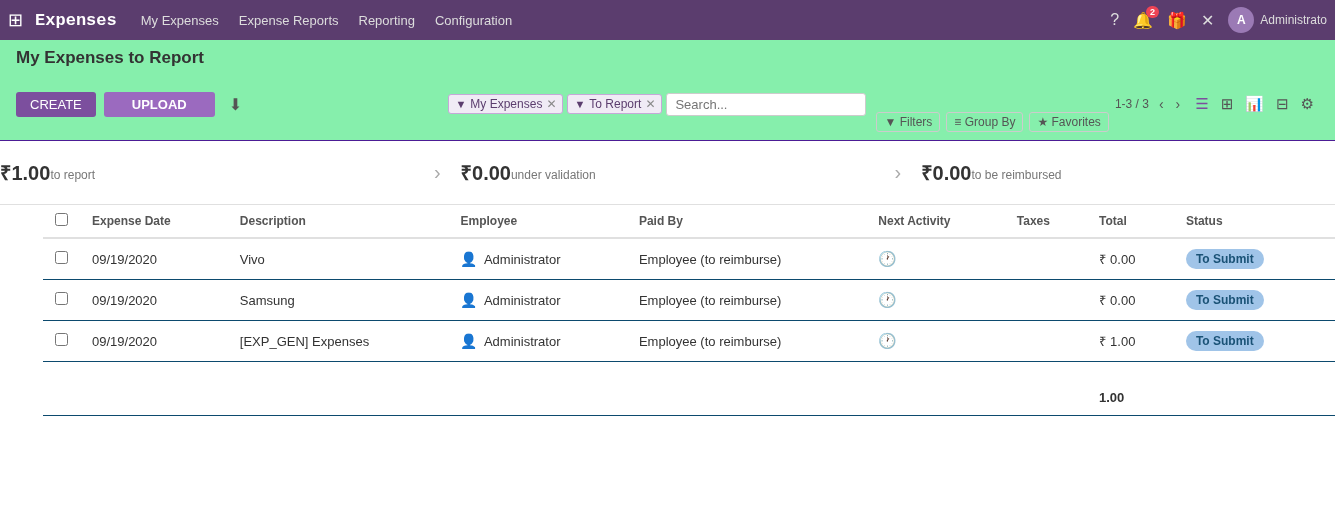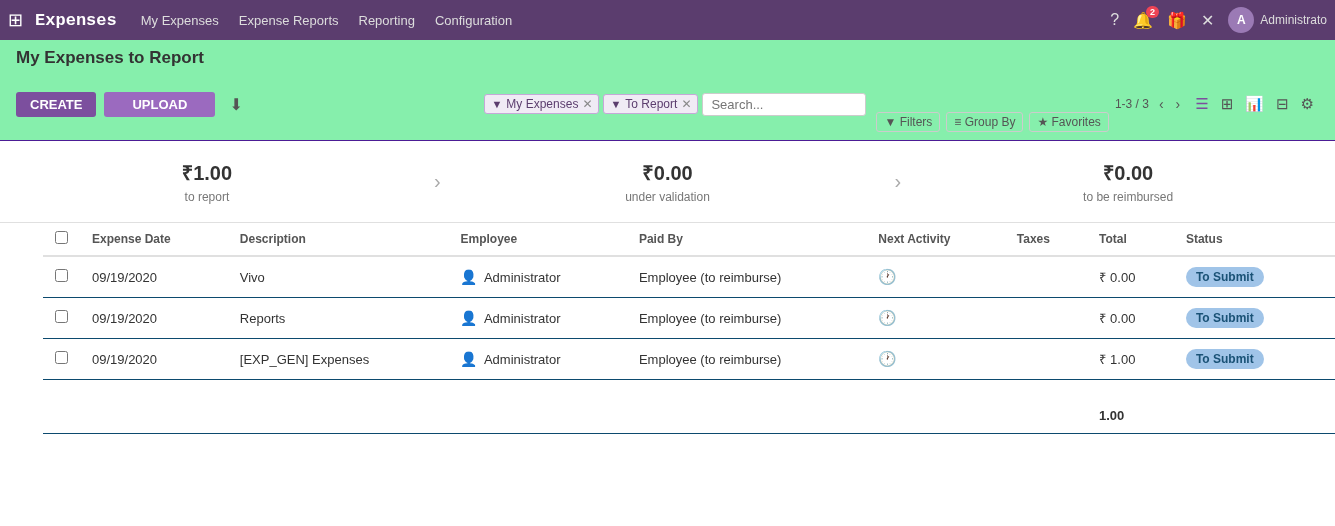--- a/index.html
+++ b/index.html
@@ -103,21 +103,21 @@
       gap: 8px;
     }
     .btn-create {
       background: #7c4f9e;
       color: #fff;
       border: none;
       padding: 5px 14px;
       border-radius: 3px;
       cursor: pointer;
       font-size: 13px;
-      font-weight: bold;
+      font-weight: normal;
     }
     .btn-upload {
       background: #9b6abf;
       color: #fff;
       border: none;
       padding: 5px 28px;
       border-radius: 3px;
       cursor: pointer;
       font-size: 13px;
       font-weight: bold;
@@ -159,21 +159,21 @@
     .filter-chip .close {
       cursor: pointer;
       color: #888;
       font-size: 12px;
     }
     .search-box {
       border: 1px solid #ccc;
       border-radius: 3px;
       padding: 3px 8px;
       font-size: 13px;
-      width: 164px;
+      width: 200px;
       outline: none;
     }
 
     
     .view-controls {
       display: flex;
       align-items: center;
       gap: 6px;
       font-size: 12px;
       color: #555;
@@ -221,21 +221,21 @@
 
     
     .summary-bar {
       display: flex;
       align-items: center;
       border-bottom: 1px solid #e0e0e0;
       background: #fff;
     }
     .summary-cell {
       display: flex;
-      flex-direction: column;
+      flex-direction: row;
       align-items: center;
       padding: 18px 0;
       flex: 1;
     }
     .summary-amount {
       font-size: 20px;
       font-weight: bold;
       color: #333;
     }
     .summary-label {
@@ -444,21 +444,21 @@
     </td>
     <td>
       <span class="more-options">⋮</span>
     </td>
   </tr>
         <tr>
     <td class="checkbox-cell">
       <input type="checkbox" style="">
     </td>
     <td>09/19/2020</td>
-    <td>Reports</td>
+    <td>Samsung</td>
     <td>
       <span class="user-icon">👤</span>Administrator
     </td>
     <td>Employee (to reimburse)</td>
     <td>
       <span class="activity-icon">🕐</span>
     </td>
     <td></td>
     <td>₹ 0.00</td>
     <td>

